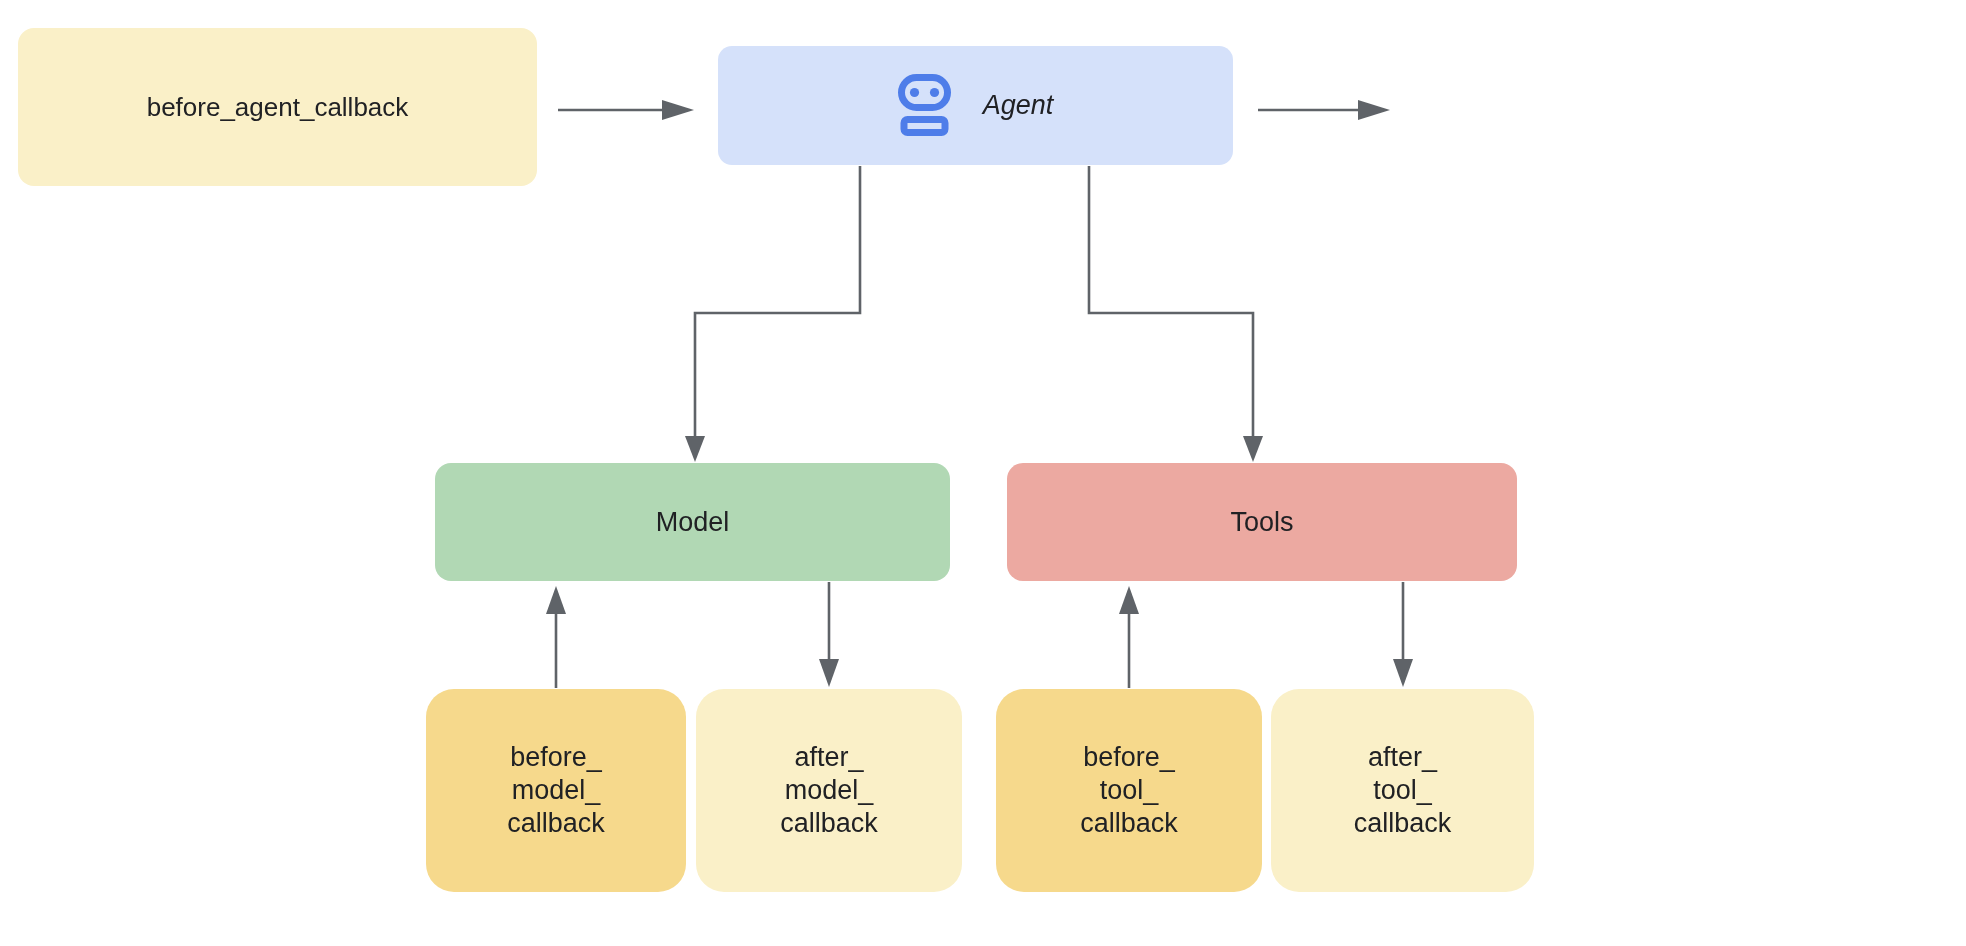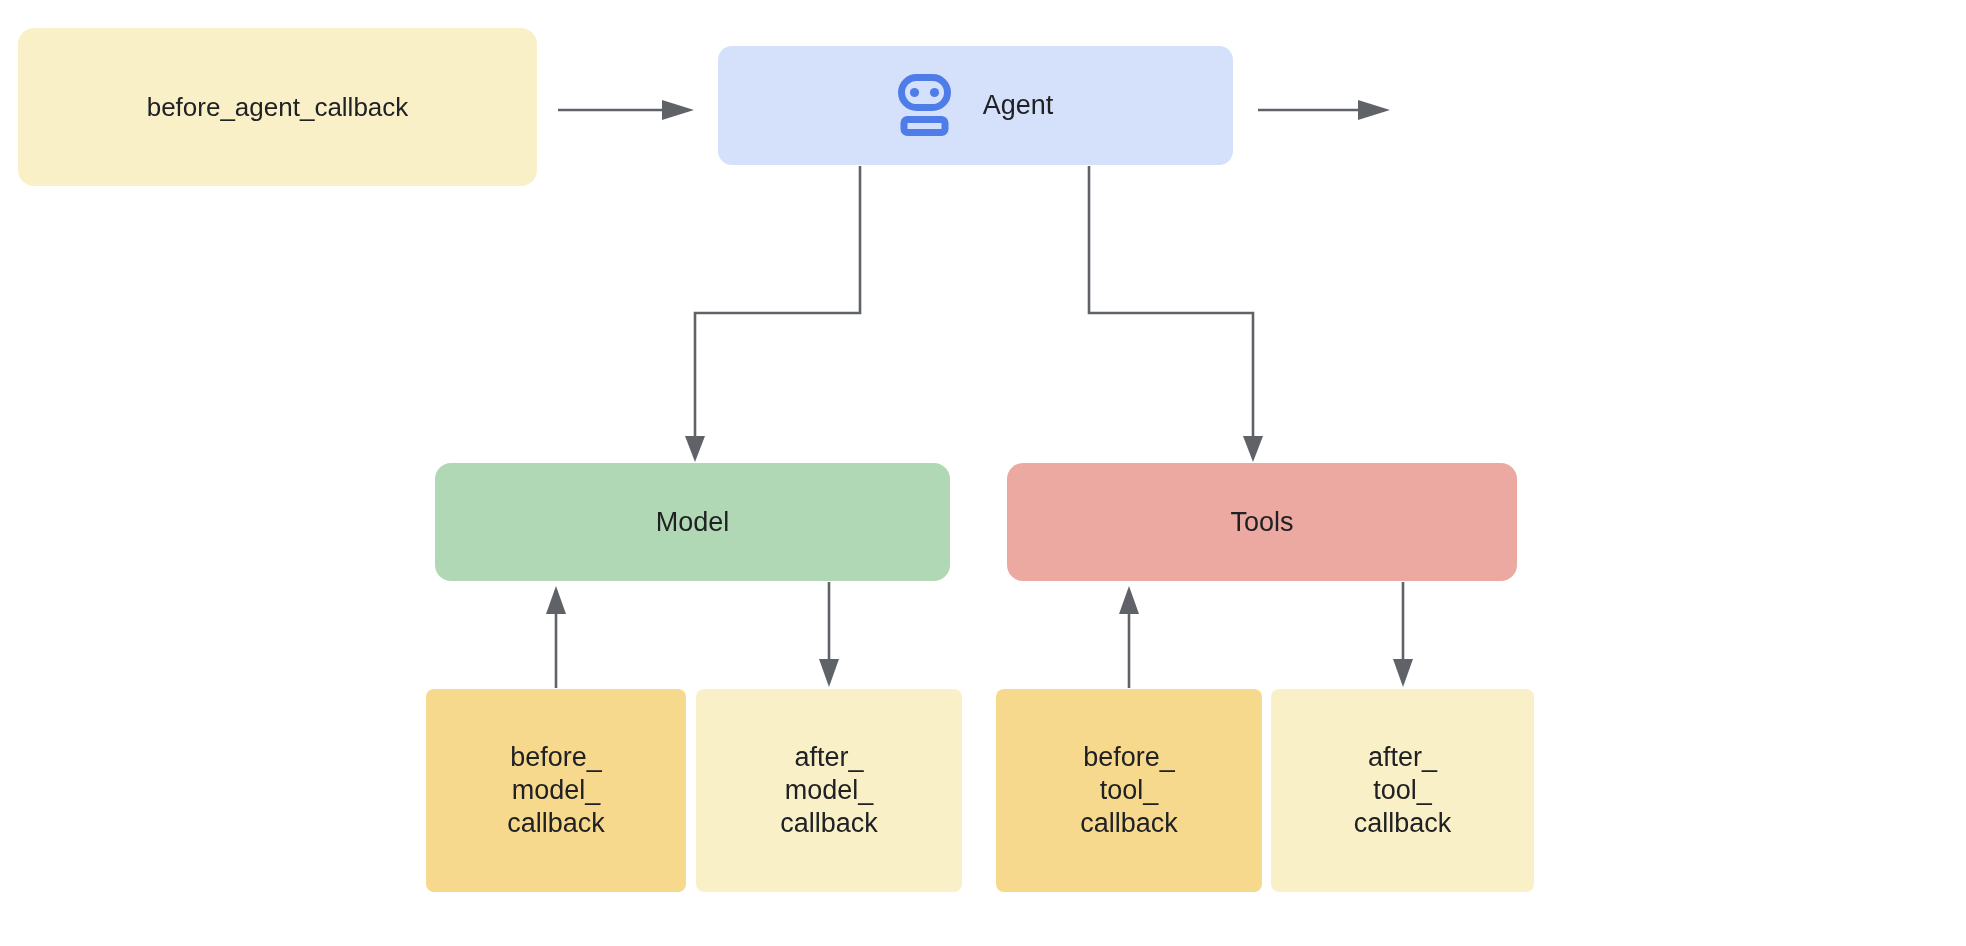--- a/index.html
+++ b/index.html
@@ -22,32 +22,33 @@
     align-items: center;
     justify-content: center;
     text-align: center;
     font-size: 26px;
     line-height: 33px;
     color: var(--color-text, #202124);
     box-sizing: border-box;
     white-space: pre-line;
   }
   .rounded16 { border-radius: 16px; }
-  .rounded20 { border-radius: 8px; }
+  .rounded20 { border-radius: 28px; }
 
   .node-before-agent {
     left: 18px; top: 28px; width: 519px; height: 158px;
     background: var(--color-cream);
   }
   .node-agent {
     left: 718px; top: 46px; width: 515px; height: 119px;
     background: var(--color-blue_fill);
     border-radius: 14px;
     display: flex; flex-direction: row; gap: 32px;
     font-size: 27px;
+    font-style: italic;
   }
   .node-after-agent {
     left: 1412px; top: 28px; width: 506px; height: 158px;
     background: var(--color-amber);
   }
   .node-model {
     left: 435px; top: 463px; width: 515px; height: 118px;
     background: var(--color-green);
     font-size: 27px;
   }

